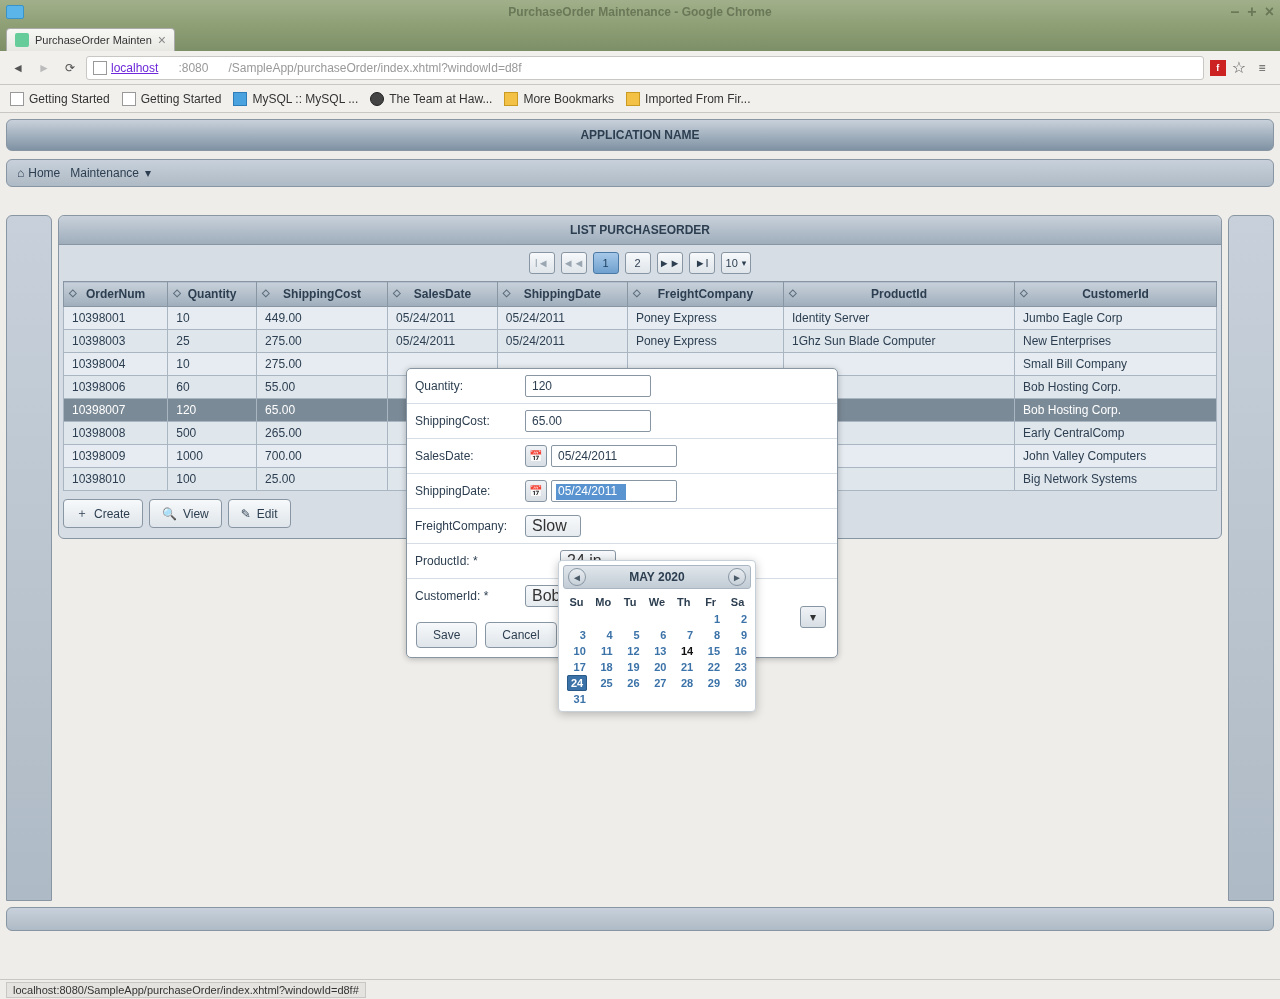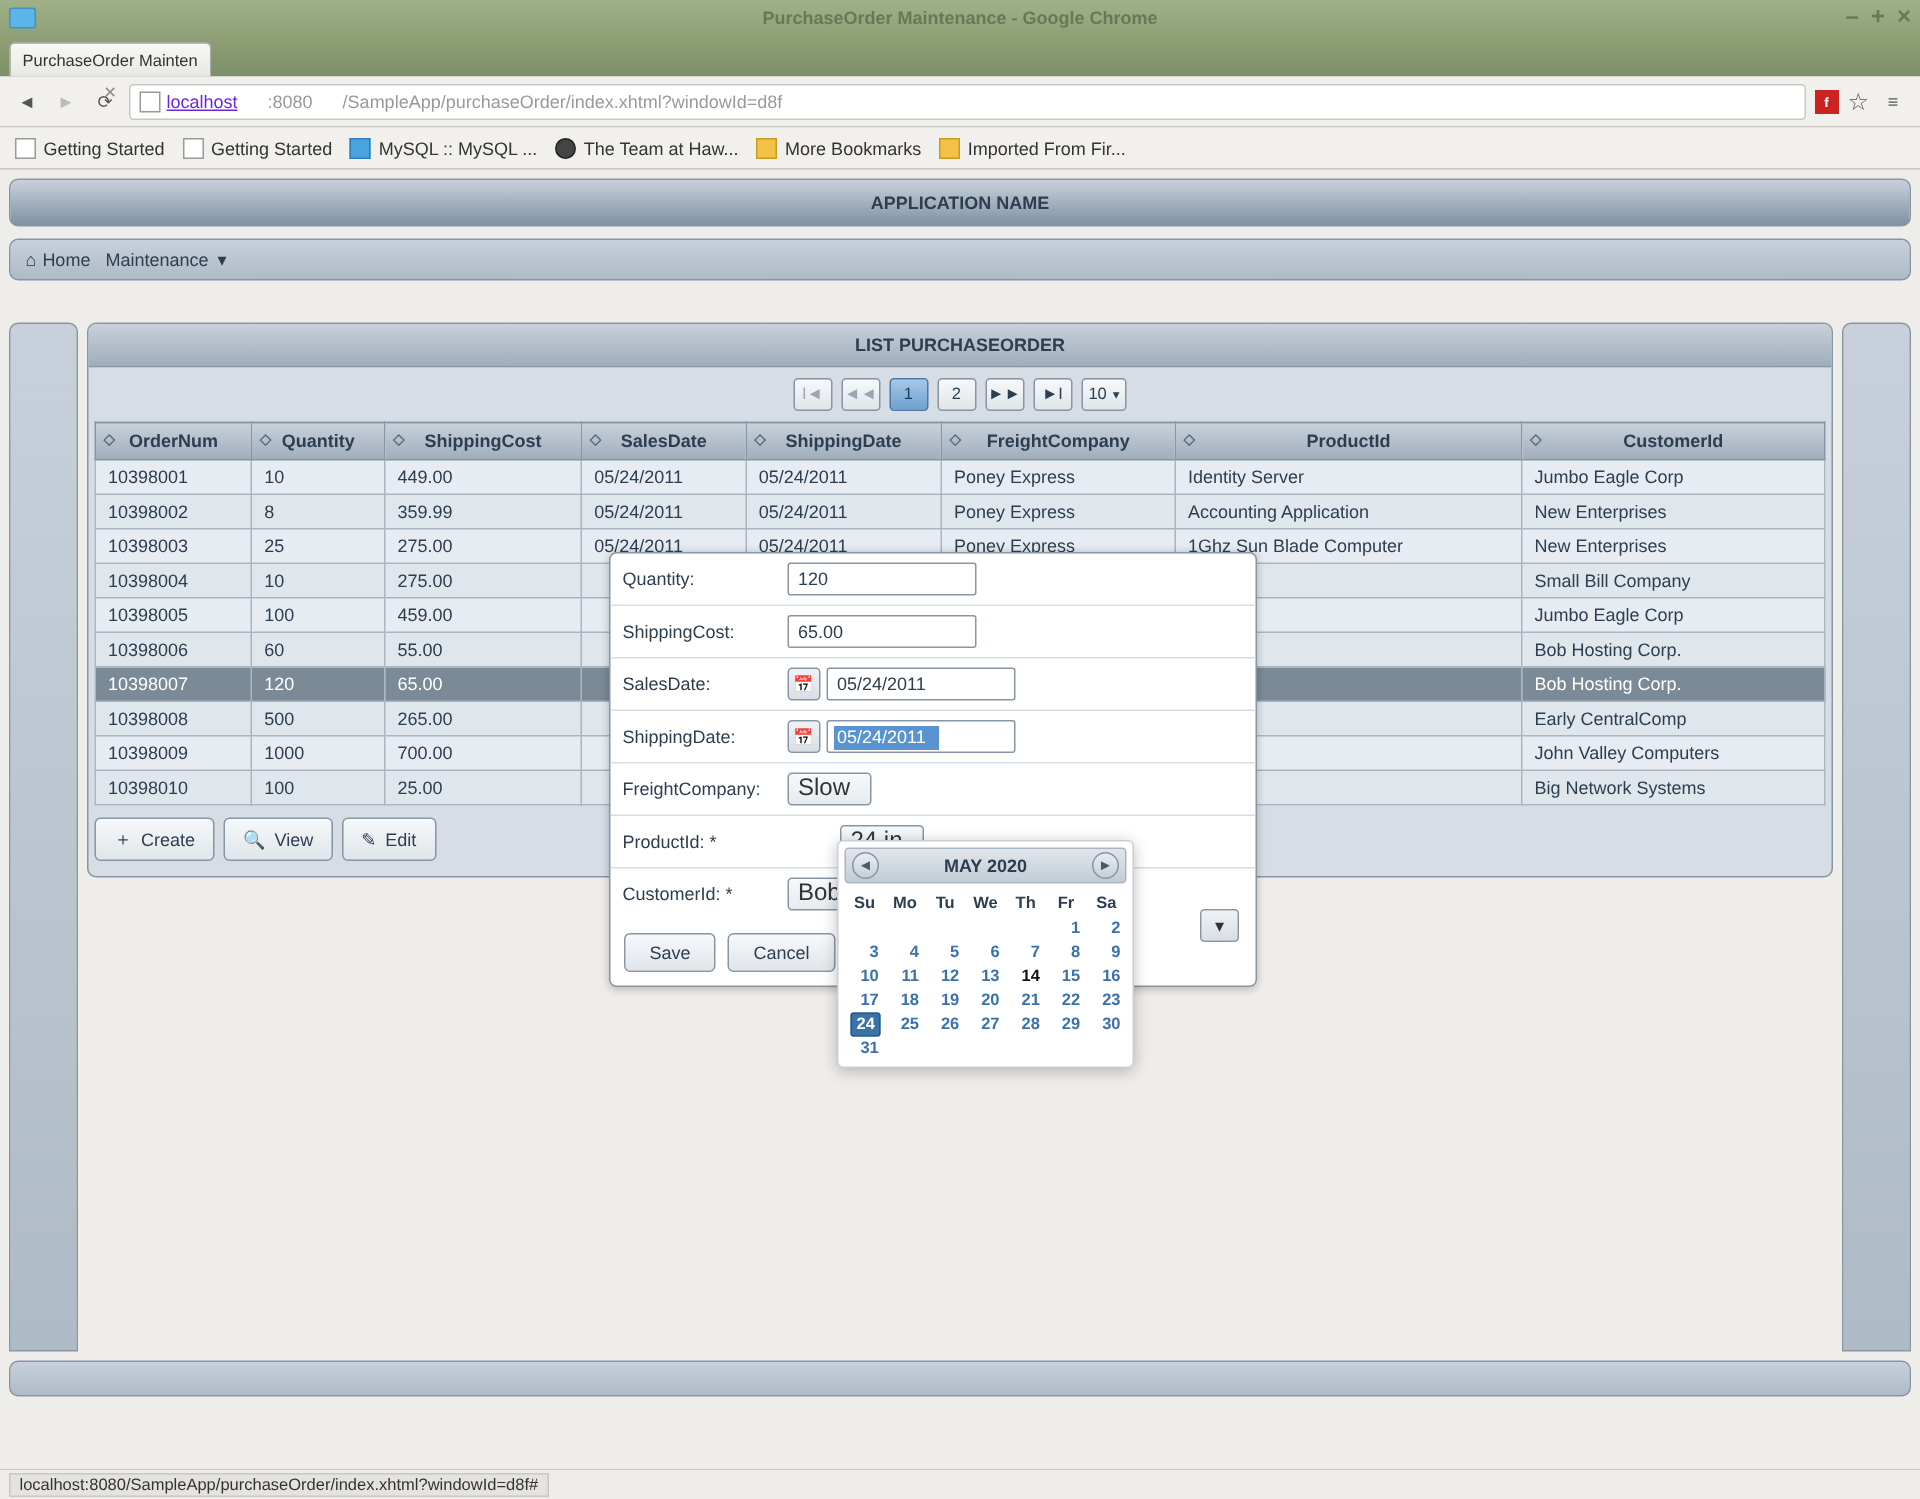--- a/index.html
+++ b/index.html
@@ -6,21 +6,21 @@
 body { font-family: Arial, sans-serif; font-size: 12px; background: #eeedea; color: #333; }
 
 
 .window-titlebar { background: linear-gradient(#a1b08a, #8fa077); height: 24px; display: flex; align-items: center; justify-content: center; position: relative; color: #6a7858; font-weight: bold; }
 .window-titlebar .win-icon { position: absolute; left: 6px; width: 18px; height: 14px; background: #5bb5e8; border: 1px solid #3a93c6; border-radius: 2px; }
 .window-titlebar .win-controls { position: absolute; right: 6px; display: flex; gap: 8px; color: #6a7858; }
 .window-titlebar .win-controls span { font-size: 16px; line-height: 1; }
 
 
 .tabbar { background: linear-gradient(#8fa077, #7d8f66); height: 27px; display: flex; align-items: flex-end; padding-left: 6px; }
-.tab { background: linear-gradient(#f7f7f4, #e8e8e3); height: 23px; display: flex; align-items: center; gap: 6px; padding: 0 8px; border-radius: 4px 4px 0 0; border: 1px solid #aaa; border-bottom: none; font-size: 11px; color: #333; flex-direction: column; }
+.tab { background: linear-gradient(#f7f7f4, #e8e8e3); height: 23px; display: flex; align-items: center; gap: 6px; padding: 0 8px; border-radius: 4px 4px 0 0; border: 1px solid #aaa; border-bottom: none; font-size: 11px; color: #333; }
 .tab .favicon { width: 14px; height: 14px; background: #6c9; border-radius: 2px; }
 .tab .close-x { color: #888; font-size: 14px; }
 
 
 .addrbar { background: #f1f0ed; height: 34px; display: flex; align-items: center; gap: 6px; padding: 0 8px; border-bottom: 1px solid #c8c7c3; }
 .navbtn { width: 20px; height: 20px; display: flex; align-items: center; justify-content: center; color: #555; }
 .navbtn.disabled { color: #bbb; }
 .urlbox { flex: 1; height: 24px; background: #fff; border: 1px solid #c8c7c3; border-radius: 3px; display: flex; align-items: center; padding: 0 6px; gap: 4px; color: #333; }
 .urlbox .page-icon { width: 14px; height: 14px; border: 1px solid #999; background: #fff; }
 .urlbox .host { color: #6d28d9; text-decoration: underline; }
@@ -210,58 +210,38 @@
                 <td>10398001</td>
                 <td>10</td>
                 <td>449.00</td>
                 <td>05/24/2011</td>
                 <td>05/24/2011</td>
                 <td>Poney Express</td>
                 <td>Identity Server</td>
                 <td>Jumbo Eagle Corp</td>
               </tr>
               <tr>
-                <td>10398002</td>
-                <td>8</td>
-                <td>359.99</td>
-                <td>05/24/2011</td>
-                <td>05/24/2011</td>
-                <td>Poney Express</td>
-                <td>Accounting Application</td>
-                <td>New Enterprises</td>
-              </tr>
-              <tr>
                 <td>10398003</td>
                 <td>25</td>
                 <td>275.00</td>
                 <td>05/24/2011</td>
                 <td>05/24/2011</td>
                 <td>Poney Express</td>
                 <td>1Ghz Sun Blade Computer</td>
                 <td>New Enterprises</td>
               </tr>
               <tr>
                 <td>10398004</td>
                 <td>10</td>
                 <td>275.00</td>
                 <td></td>
                 <td></td>
                 <td></td>
                 <td></td>
                 <td>Small Bill Company</td>
-              </tr>
-              <tr>
-                <td>10398005</td>
-                <td>100</td>
-                <td>459.00</td>
-                <td></td>
-                <td></td>
-                <td></td>
-                <td></td>
-                <td>Jumbo Eagle Corp</td>
               </tr>
               <tr>
                 <td>10398006</td>
                 <td>60</td>
                 <td>55.00</td>
                 <td></td>
                 <td></td>
                 <td></td>
                 <td></td>
                 <td>Bob Hosting Corp.</td>

